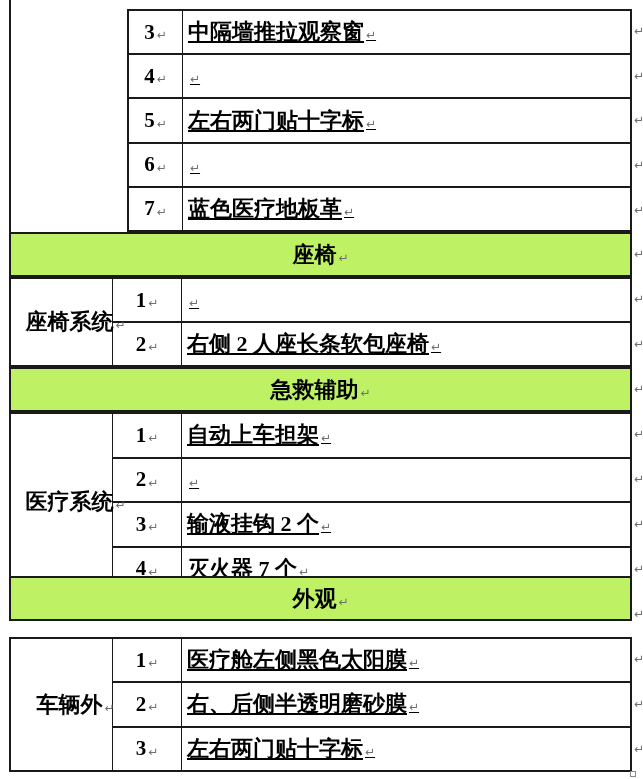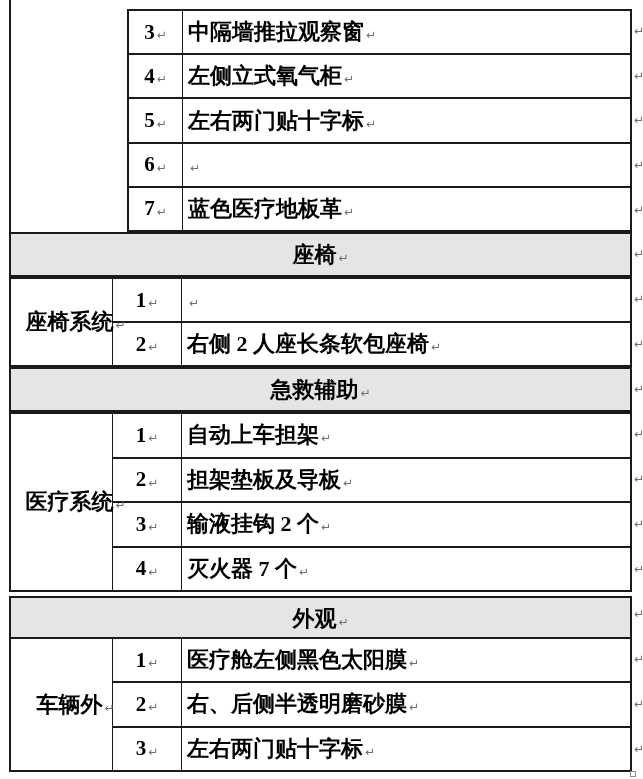--- a/index.html
+++ b/index.html
@@ -31,25 +31,25 @@
     border-right:1px solid #1a1a1a;
     display:flex; align-items:center; justify-content:center;
     box-sizing:border-box;
     font-weight:bold; font-size:21px;
   }
   .top-rows .num-cell { width:54px; }
   .txt-cell {
     flex:1; display:flex; align-items:center;
     padding-left:5px; box-sizing:border-box;
     font-weight:bold; font-size:22px;
-    white-space:nowrap; overflow:hidden;
+    white-space:nowrap; overflow:hidden;text-decoration:underline;
   }
   .band {
     position:absolute; left:9px; width:623px; height:45px;
-    background:#e5e5e5;
+    background:#bef264;
     border:2px solid #1a1a1a;
     box-sizing:border-box;
     display:flex; align-items:center; justify-content:center;
     font-weight:bold; font-size:22px;
   }
   .section {
     position:absolute; left:9px; width:623px;
     border:2px solid #1a1a1a;
     box-sizing:border-box;
     display:flex;
@@ -105,21 +105,20 @@
           <span>中隔墙推拉观察窗</span>
           <span class="pmark">↵</span>
         </div>
     </div>
     <div class="trow">
       <div class="num-cell">
           <span>4</span>
           <span class="pmark">↵</span>
         </div>
       <div class="txt-cell">
-          <span>左侧立式氧气柜</span>
           <span class="pmark">↵</span>
         </div>
     </div>
     <div class="trow">
       <div class="num-cell">
           <span>5</span>
           <span class="pmark">↵</span>
         </div>
       <div class="txt-cell">
           <span>左右两门贴十字标</span>
@@ -200,21 +199,20 @@
             <span>自动上车担架</span>
             <span class="pmark">↵</span>
           </div>
       </div>
       <div class="trow">
         <div class="num-cell">
             <span>2</span>
             <span class="pmark">↵</span>
           </div>
         <div class="txt-cell">
-            <span>担架垫板及导板</span>
             <span class="pmark">↵</span>
           </div>
       </div>
       <div class="trow">
         <div class="num-cell">
             <span>3</span>
             <span class="pmark">↵</span>
           </div>
         <div class="txt-cell">
             <span>输液挂钩 2 个</span>
@@ -227,21 +225,21 @@
             <span class="pmark">↵</span>
           </div>
         <div class="txt-cell">
             <span>灭火器 7 个</span>
             <span class="pmark">↵</span>
           </div>
       </div>
     </div>
   </div>
 
-  <div class="band" style="top:596px">
+  <div class="band" style="top:576px">
       <span>外观</span>
       <span class="pmark">↵</span>
     </div>
 
   <div class="section" style="top:637px;height:135px">
     <div class="label-cell">
         <span>车辆外</span>
         <span class="pmark">↵</span>
       </div>
     <div class="sec-rows">

